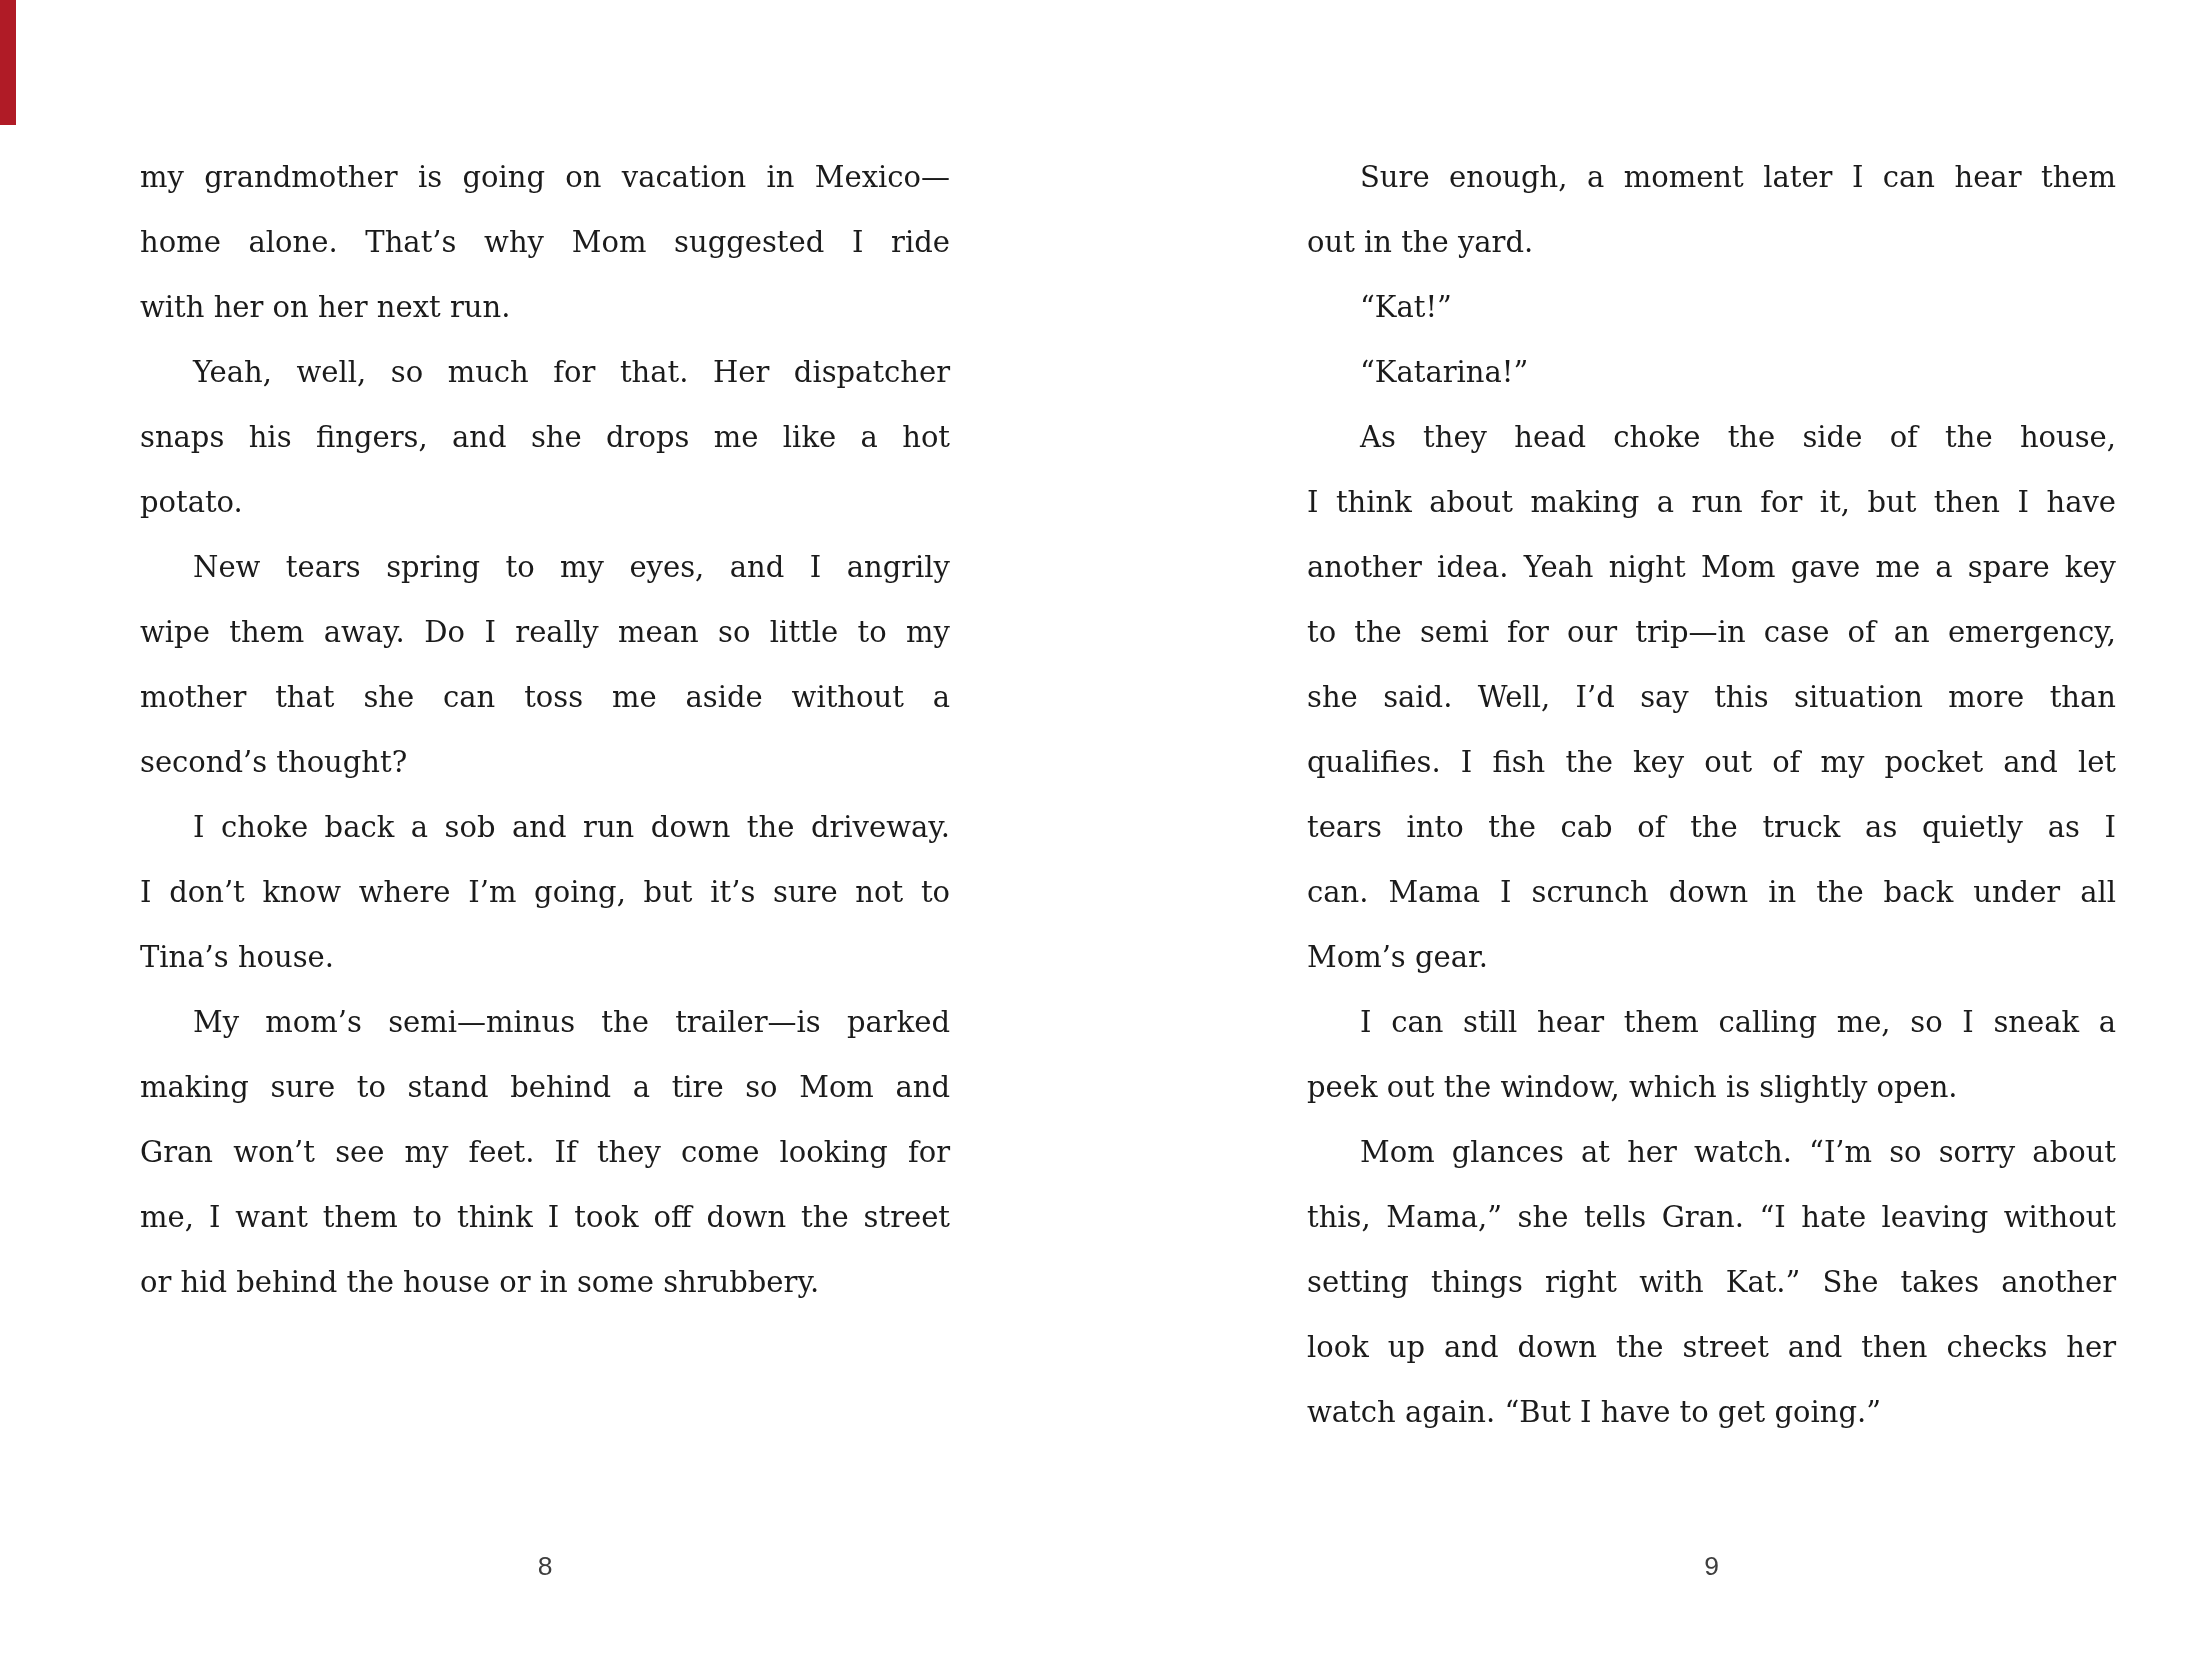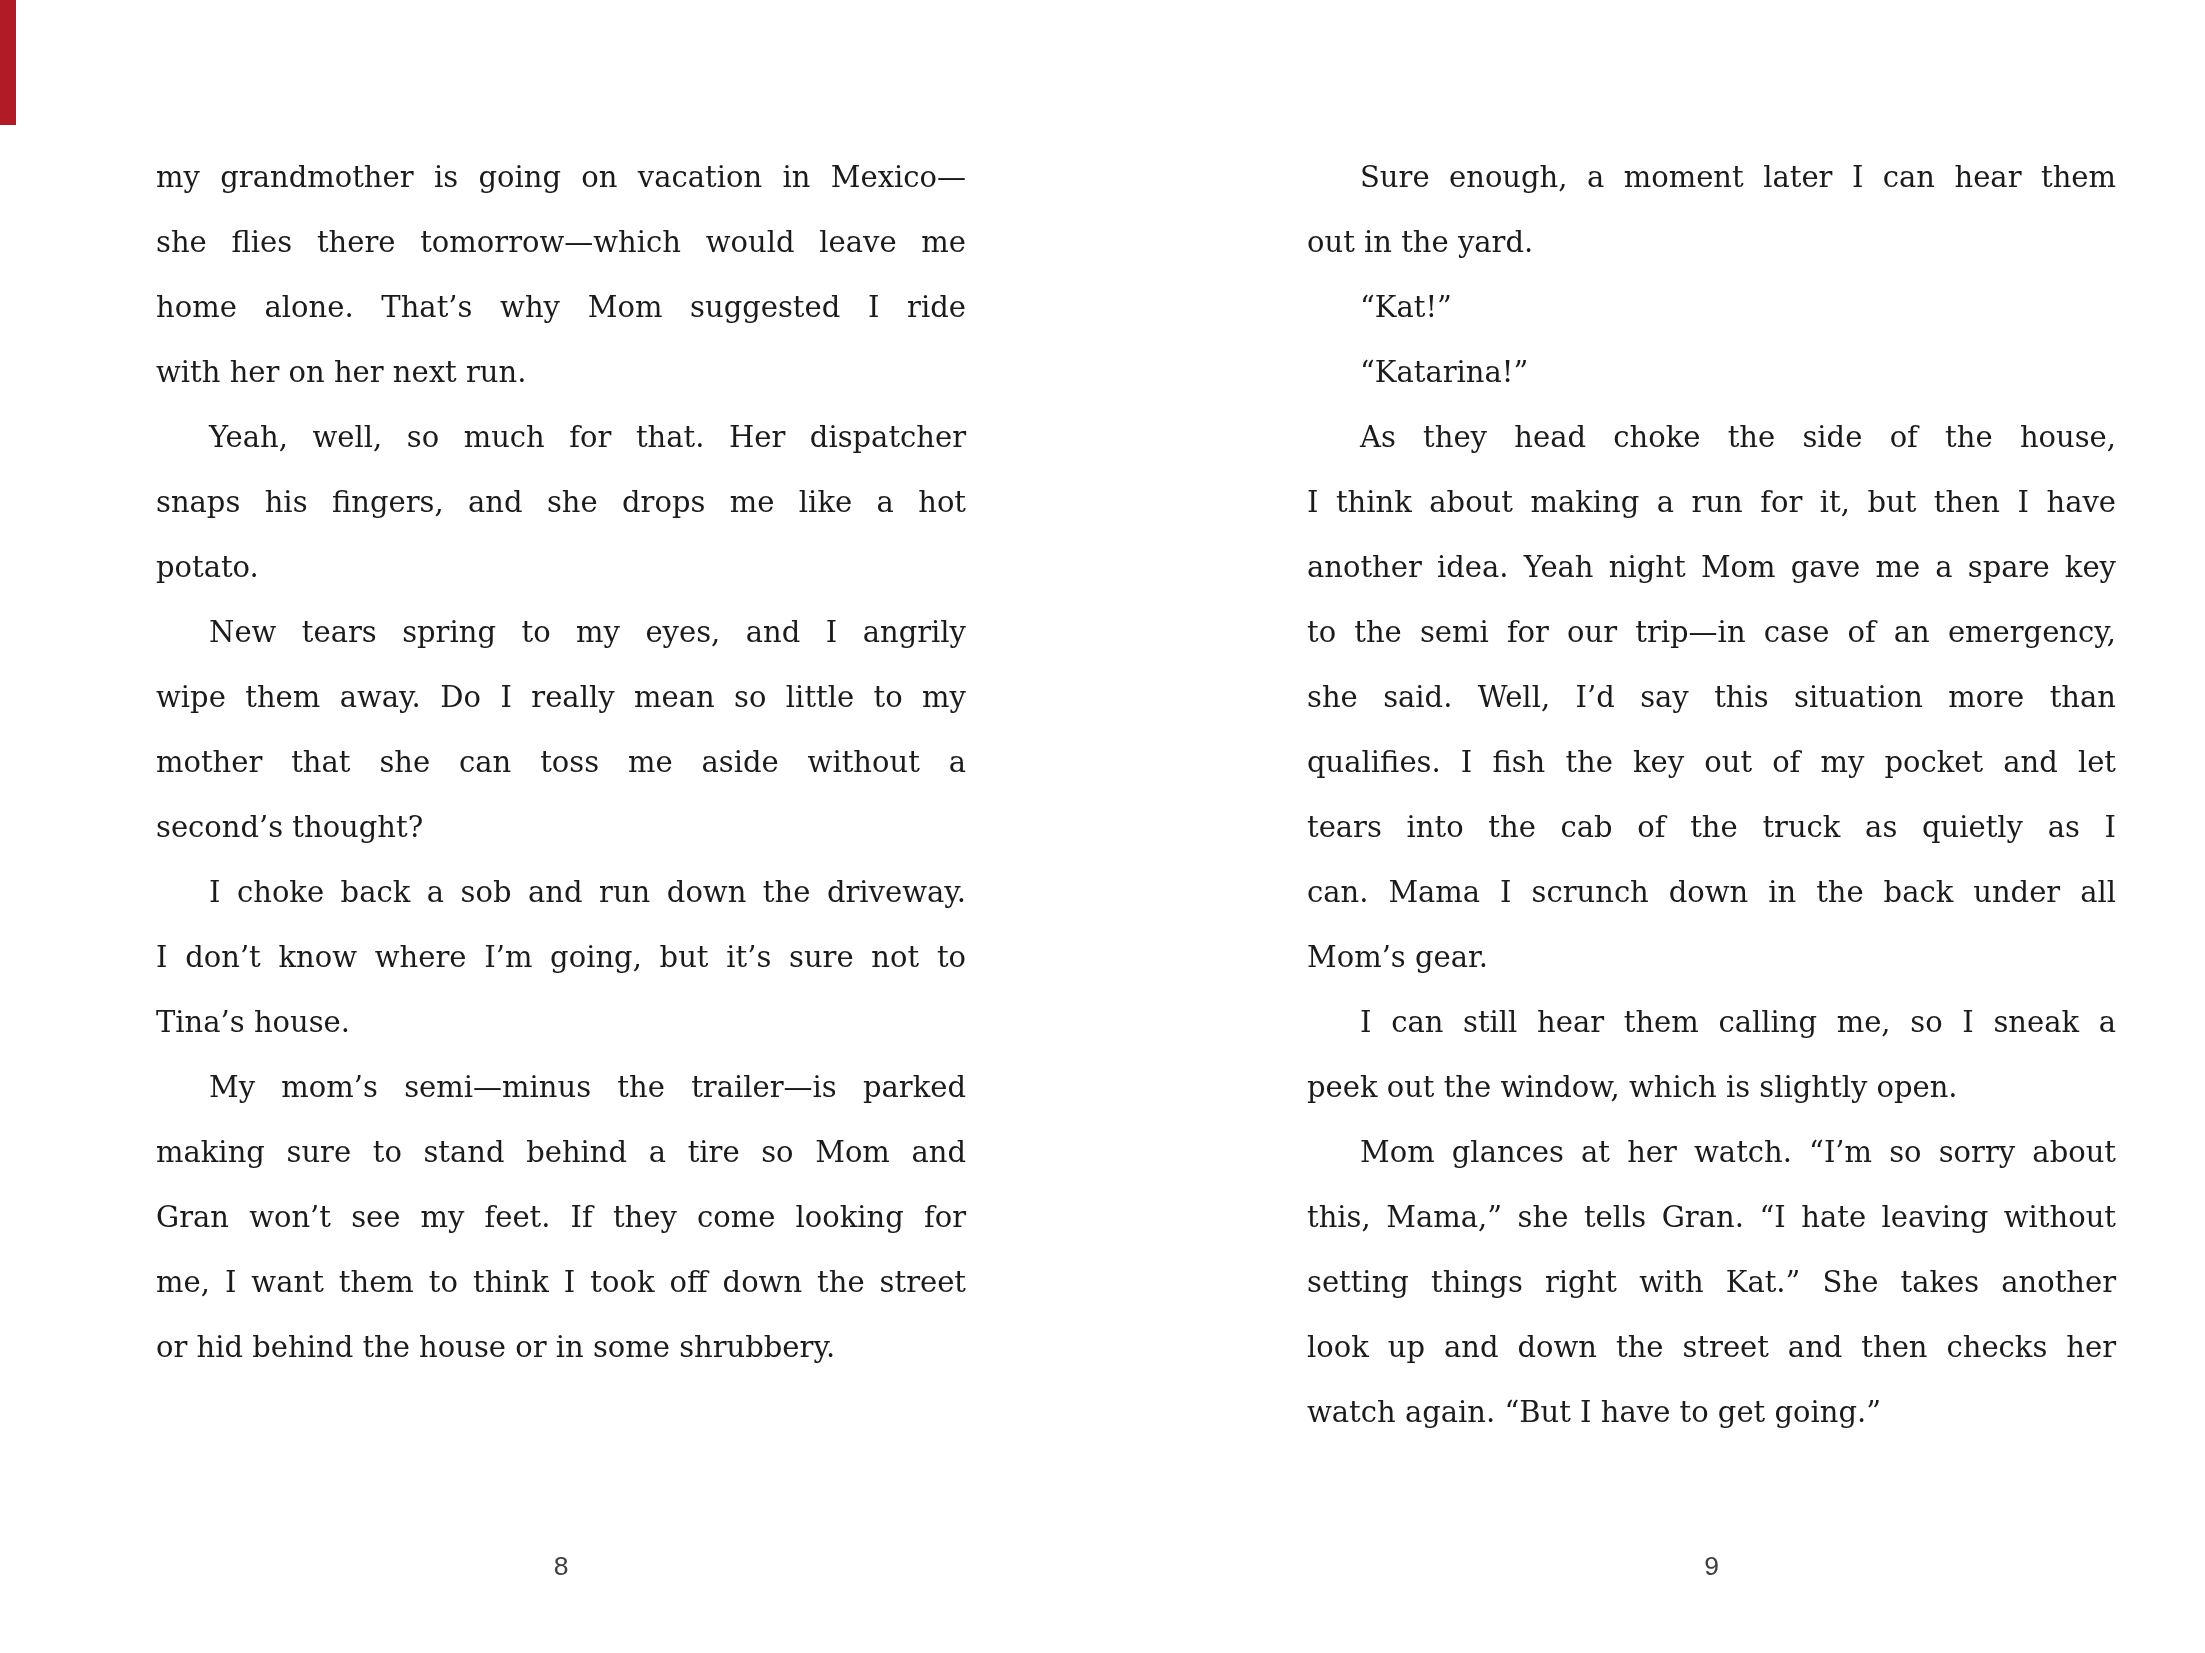--- a/index.html
+++ b/index.html
@@ -17,21 +17,21 @@
   }
   .bookmark {
     position: absolute;
     left: 0;
     top: 0;
     width: 16px;
     height: 125px;
     background: #b01b26;
   }
   .page { position: absolute; top: 0; height: 1654px; }
-  .page.left  { left: 16px;     width: 1103px; padding-left: 16px; }
+  .page.left  { left: 0;     width: 1103px; padding-left: 16px; }
   .page.right { left: 1151px; width: 1103px; }
 
   .textblock {
     position: absolute;
     top: 145px;
     font-size: 29px;
     line-height: 65px;
     color: #1b1b1b;
   }
   .page.left  .textblock { left: 140px;  width: 810px; }
@@ -61,21 +61,20 @@
 </head>
 <body>
 
 <div class="spread">
 
   <div class="bookmark" style="background: rgb(176, 27, 38);"></div>
 
   <section class="page left">
     <div class="textblock">
         <div class="line">my grandmother is going on vacation in Mexico—</div>
-        <div class="line">she flies there tomorrow—which would leave me</div>
         <div class="line">home alone. That’s why Mom suggested I ride</div>
         <div class="line end">with her on her next run.</div>
         <div class="line ind">Yeah, well, so much for that. Her dispatcher</div>
         <div class="line">snaps his fingers, and she drops me like a hot</div>
         <div class="line end">potato.</div>
         <div class="line ind">New tears spring to my eyes, and I angrily</div>
         <div class="line">wipe them away. Do I really mean so little to my</div>
         <div class="line">mother that she can toss me aside without a</div>
         <div class="line end">second’s thought?</div>
         <div class="line ind">I choke back a sob and run down the driveway.</div>

